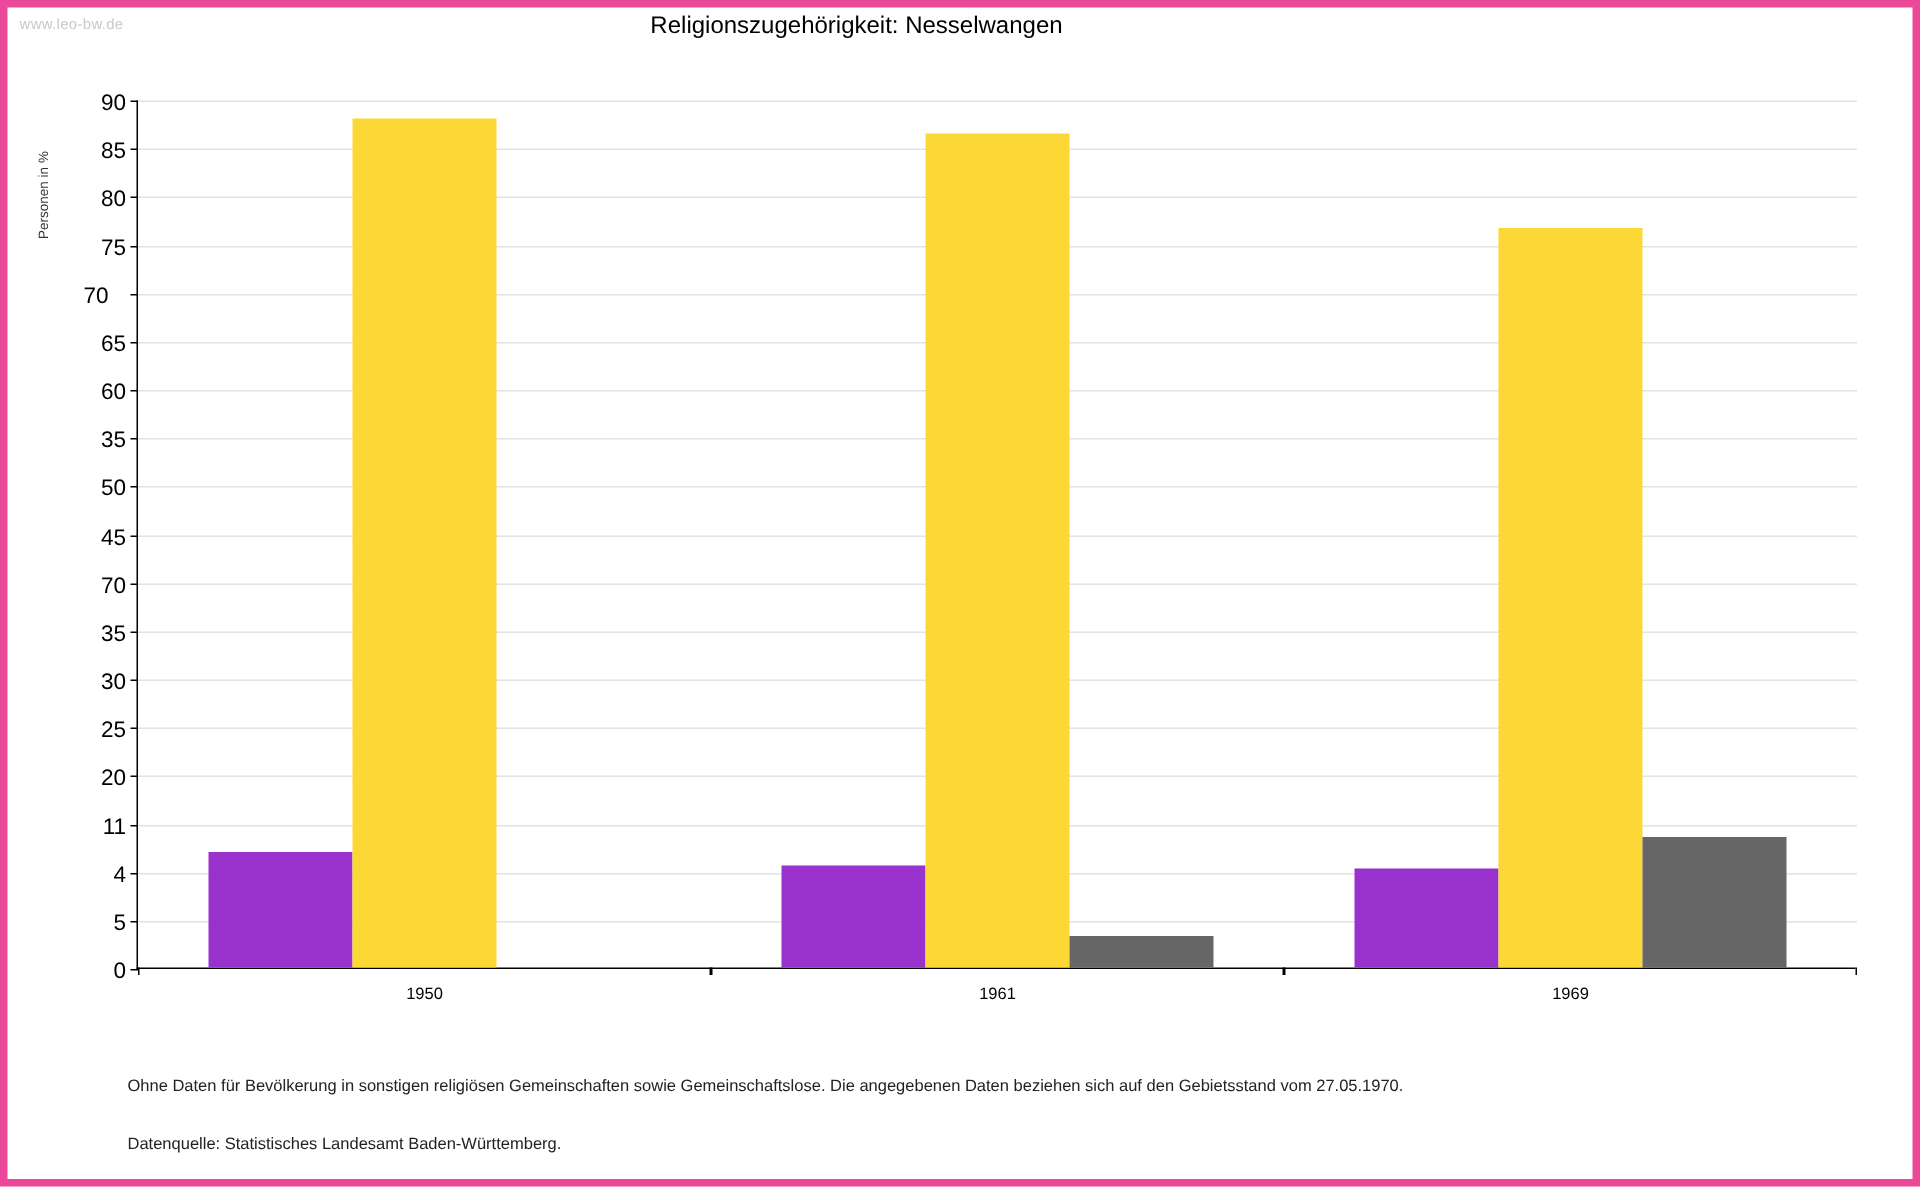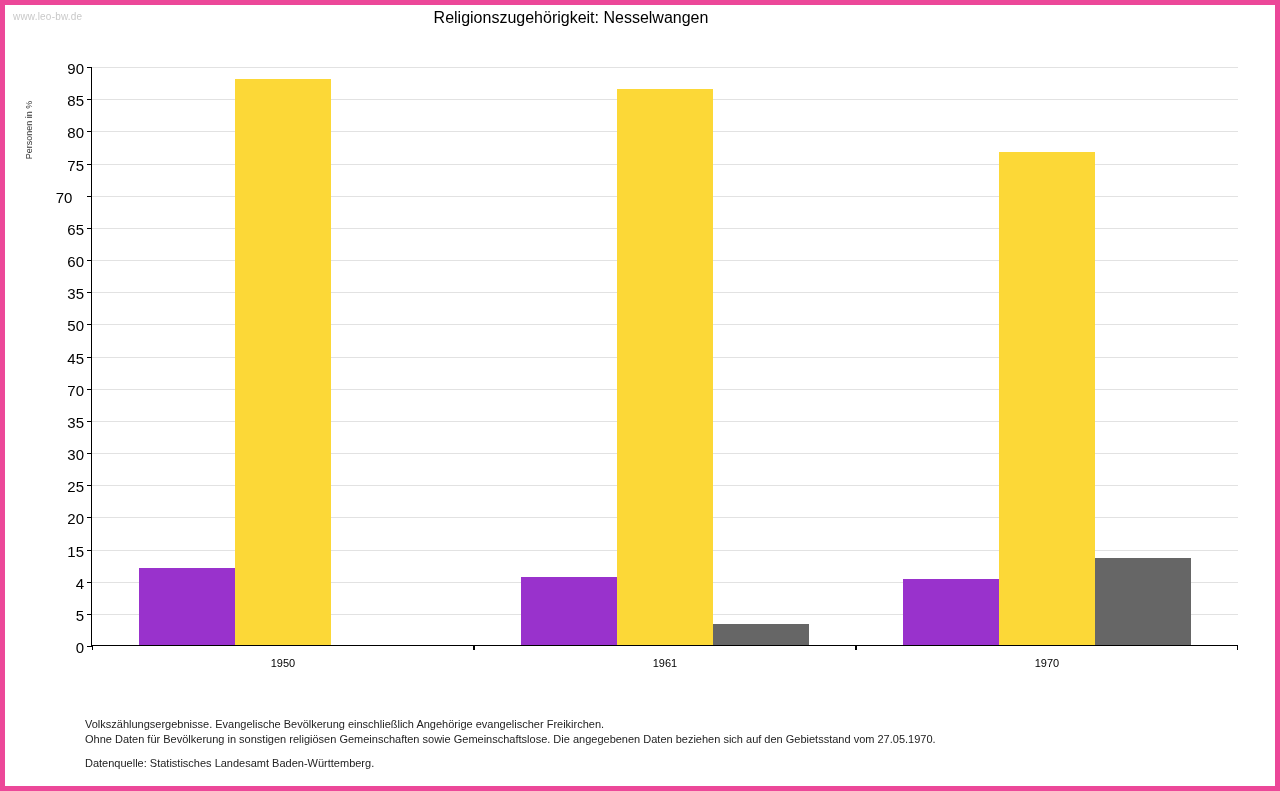--- a/index.html
+++ b/index.html
@@ -161,21 +161,21 @@
       <div class="ytick-mark" style="top: 579px;"></div>
       <div class="ytick-label" style="top: 572px; left: -48px; right: auto;">0</div>
       <div class="gridline" style="top: 546.833px;"></div>
       <div class="ytick-mark" style="top: 546.833px;"></div>
       <div class="ytick-label" style="top: 539.833px; left: -48px; right: auto;">5</div>
       <div class="gridline" style="top: 514.667px;"></div>
       <div class="ytick-mark" style="top: 514.667px;"></div>
       <div class="ytick-label" style="top: 507.667px; left: -48px; right: auto;">4</div>
       <div class="gridline" style="top: 482.5px;"></div>
       <div class="ytick-mark" style="top: 482.5px;"></div>
-      <div class="ytick-label" style="top: 475.5px; left: -48px; right: auto;">15</div>
+      <div class="ytick-label" style="top: 475.5px; left: -48px; right: auto;">11</div>
       <div class="gridline" style="top: 450.333px;"></div>
       <div class="ytick-mark" style="top: 450.333px;"></div>
       <div class="ytick-label" style="top: 443.333px; left: -48px; right: auto;">20</div>
       <div class="gridline" style="top: 418.167px;"></div>
       <div class="ytick-mark" style="top: 418.167px;"></div>
       <div class="ytick-label" style="top: 411.167px; left: -48px; right: auto;">25</div>
       <div class="gridline" style="top: 386px;"></div>
       <div class="ytick-mark" style="top: 386px;"></div>
       <div class="ytick-label" style="top: 379px; left: -48px; right: auto;">30</div>
       <div class="gridline" style="top: 353.833px;"></div>
@@ -223,24 +223,23 @@
       <div class="bar" style="left: 525px; width: 96px; height: 555.84px; background: rgb(252, 216, 55);"></div>
       <div class="bar" style="left: 621px; width: 96px; height: 21.23px; background: rgb(102, 102, 102);"></div>
       <div class="xtick-mark" style="left: 382px;"></div>
       <div class="xtick-mark" style="left: 763px;"></div>
       <div class="xtick-label" style="left: 533px;">1961</div>
       <div class="bar" style="left: 811px; width: 96px; height: 66.2633px; background: rgb(153, 50, 204);"></div>
       <div class="bar" style="left: 907px; width: 96px; height: 492.793px; background: rgb(252, 216, 55);"></div>
       <div class="bar" style="left: 1003px; width: 96px; height: 87.4933px; background: rgb(102, 102, 102);"></div>
       <div class="xtick-mark" style="left: 764px;"></div>
       <div class="xtick-mark" style="left: 1145px;"></div>
-      <div class="xtick-label" style="left: 915px;">1970</div>
+      <div class="xtick-label" style="left: 915px;">1969</div>
     </div>
 
 
   <div class="footnotes">
-    <div>Volkszählungsergebnisse. Evangelische Bevölkerung einschließlich Angehörige evangelischer Freikirchen.</div>
     <div>Ohne Daten für Bevölkerung in sonstigen religiösen Gemeinschaften sowie Gemeinschaftslose. Die angegebenen Daten beziehen sich auf den Gebietsstand vom 27.05.1970.</div>
   </div>
 
   <div class="source">Datenquelle: Statistisches Landesamt Baden-Württemberg.</div>
 
 </div>
 
 </body></html>

